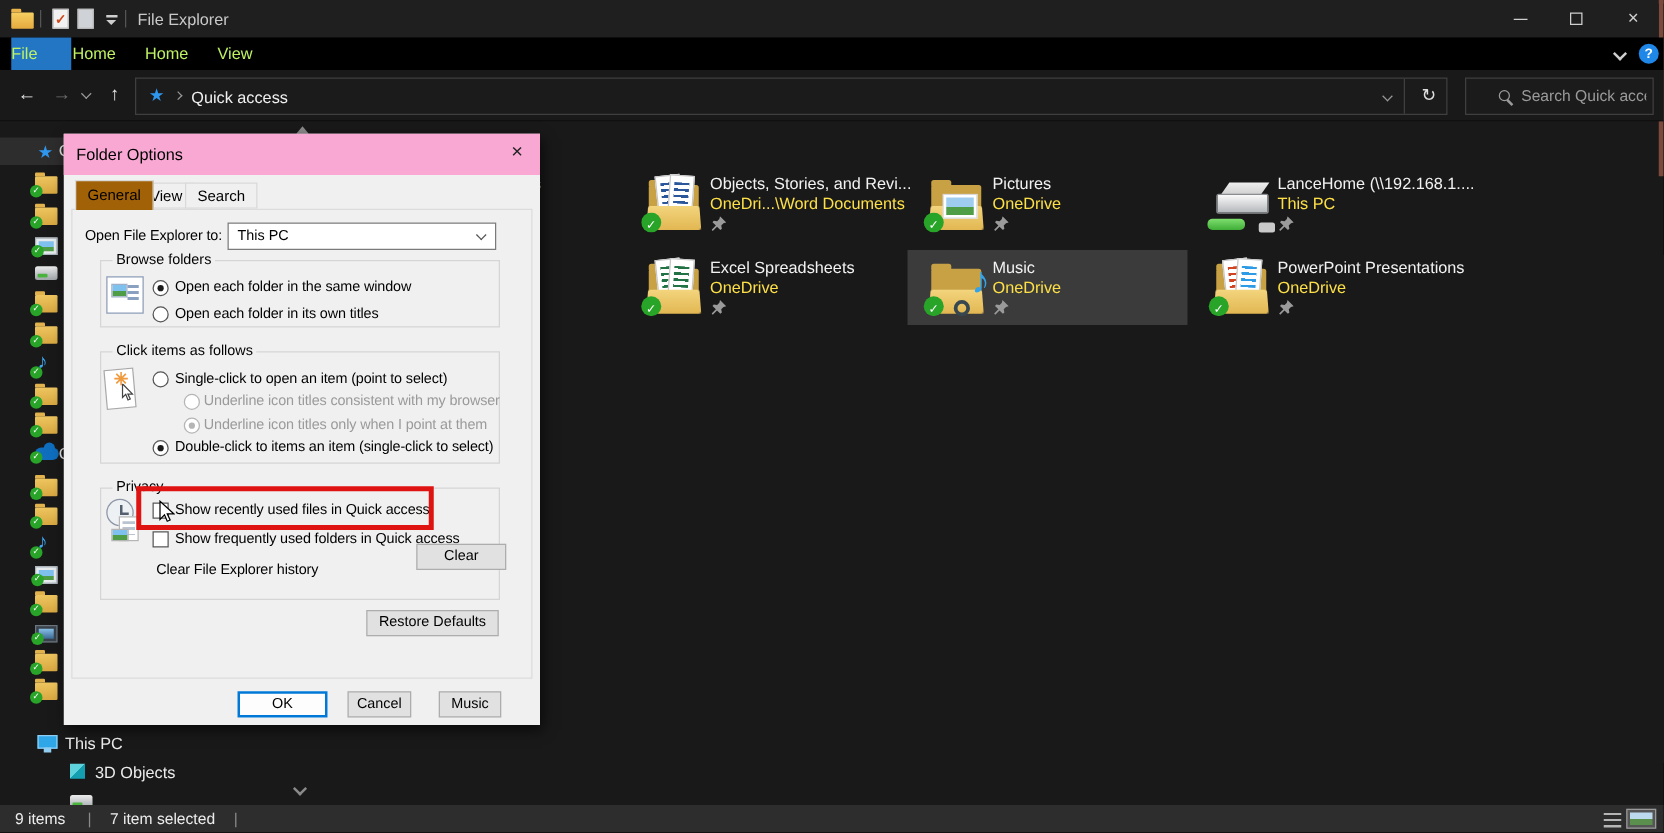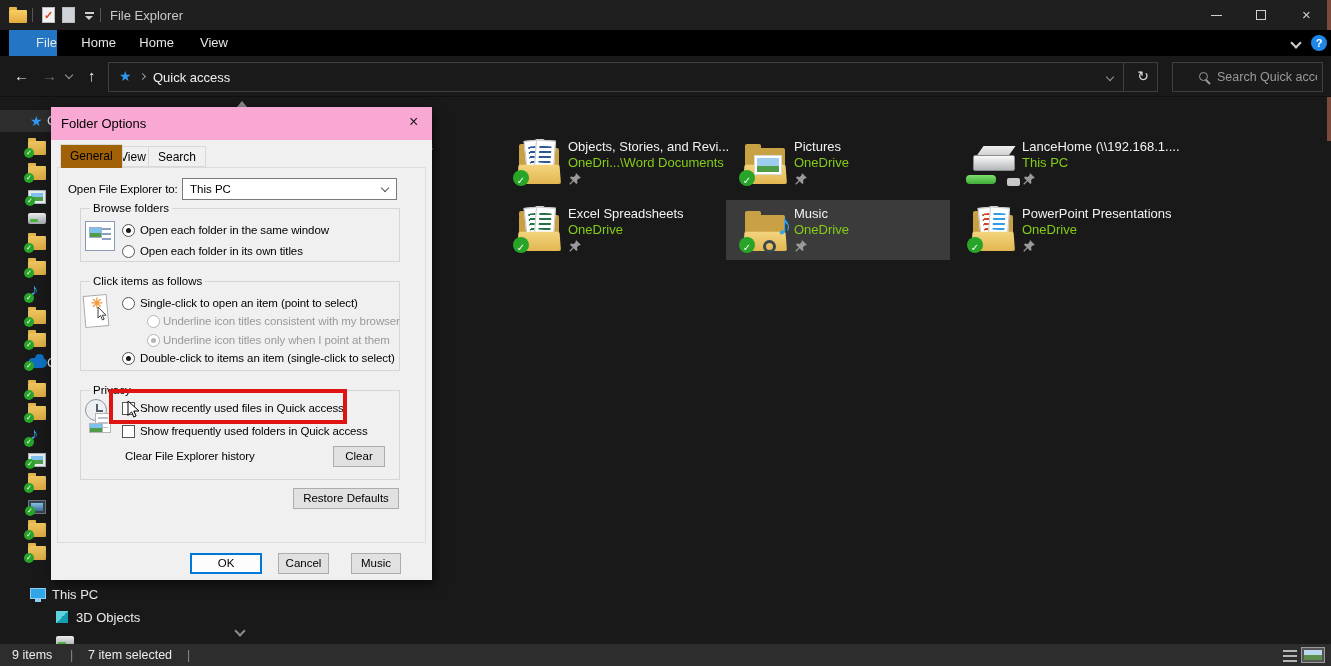--- a/index.html
+++ b/index.html
@@ -20,21 +20,21 @@
   .qat-chevron i{display:block;width:9px;height:2px;background:#cfcfcf;margin-bottom:2px}
   .qat-chevron b{display:block;width:0;height:0;border-left:4px solid transparent;border-right:4px solid transparent;border-top:4px solid #cfcfcf}
   .win-title{position:absolute;left:110px;top:8px;font-size:13px;color:#c9c9c9}
   .win-btn{position:absolute;top:0;width:45px;height:30px;color:#cfcfcf;text-align:center}
   .glyph-min{position:absolute;left:17px;top:15px;width:11px;height:1px;background:#cfcfcf}
   .glyph-max{position:absolute;left:17px;top:10px;width:10px;height:10px;border:1px solid #cfcfcf}
   .glyph-close{font-size:15px;line-height:30px}
 
   
   .ribbon{position:absolute;left:0;top:30px;width:1331px;height:26px;background:#000}
-  .rtab{position:absolute;top:0;height:26px;line-height:26px;text-align:right;font-size:13px;color:#e5e5e5}
+  .rtab{position:absolute;top:0;height:26px;line-height:26px;text-align:left;font-size:13px;color:#bef264}
   .rtab.file{left:9px;width:48px;background:#2276c3}
   .ribbon-chev{position:absolute;left:1292px;top:9px;width:8px;height:8px;border-right:2px solid #cfcfcf;border-bottom:2px solid #cfcfcf;transform:rotate(45deg)}
   .help-badge{position:absolute;left:1311px;top:5px;width:16px;height:16px;border-radius:50%;background:#1f87e8;color:#fff;font-size:11px;font-weight:bold;text-align:center;line-height:16px}
 
   
   .toolbar{position:absolute;left:0;top:56px;width:1331px;height:41px;background:#191919;border-bottom:1px solid #101010}
   .nav-glyph{position:absolute;top:11px;font-size:15px;color:#e8e8e8}
   .nav-glyph.disabled{color:#6e6e6e}
   .chev-sm{position:absolute;width:6px;height:6px;border-right:1.5px solid #9a9a9a;border-bottom:1.5px solid #9a9a9a;transform:rotate(45deg)}
   .addressbar{position:absolute;left:108px;top:6px;width:1050px;height:30px;border:1px solid #3f3f3f;background:#1b1b1b}
@@ -92,21 +92,21 @@
   .photo::after{content:"";position:absolute;left:2px;top:2px;right:2px;bottom:2px;background:linear-gradient(#9ecdf0 55%,#4f9d46 55%)}
   .note{position:absolute;right:-2px;top:2px;font-size:30px;color:#35a3e8;z-index:3}
   .ring{position:absolute;right:14px;bottom:0;width:13px;height:13px;border:3px solid #37474f;border-radius:50%;z-index:2}
   .sync{position:absolute;left:-3px;bottom:0;width:16px;height:16px;border-radius:50%;background:#28a428;z-index:5;text-align:center}
   .sync::after{content:"✓";color:#fff;font-size:10px;line-height:16px}
   .nd-top{position:absolute;left:10px;top:7px;width:32px;height:10px;background:linear-gradient(#efefef,#cfcfcf);transform:skewX(-35deg)}
   .nd-body{position:absolute;left:3px;top:16px;width:42px;height:16px;background:linear-gradient(#fafafa,#b4b7bb);border-radius:2px;border:1px solid #8a8d90}
   .nd-cable{position:absolute;left:-4px;bottom:2px;width:30px;height:9px;background:linear-gradient(#7ede6e,#3fae37);border-radius:4px}
   .nd-plug{position:absolute;right:-2px;bottom:0;width:13px;height:8px;background:#c9c9c9;border-radius:2px}
   .t-name{position:absolute;left:68px;top:6px;font-size:13px;color:#f2f2f2;white-space:nowrap}
-  .t-sub{position:absolute;left:68px;top:22px;font-size:13px;color:#84cc16;white-space:nowrap}
+  .t-sub{position:absolute;left:68px;top:22px;font-size:13px;color:#fde047;white-space:nowrap}
   .t-pin{position:absolute;left:69px;top:40px}
 
   
   .statusbar{position:absolute;left:0;top:644px;width:1331px;height:22px;background:#2d2d2d}
   .sb-text{position:absolute;top:4px;font-size:12.5px;color:#ececec}
   .sb-sep{color:#8a8a8a}
   .sb-details{position:absolute;left:1283px;top:6px;width:14px;height:12px;background:repeating-linear-gradient(to bottom,#b5b5b5 0 2px,transparent 2px 5px)}
   .sb-thumb{position:absolute;left:1301px;top:3px;width:24px;height:16px;border:1px solid #9a9a9a;background:#555}
   .sb-thumb::after{content:"";position:absolute;left:2px;top:2px;right:2px;bottom:2px;background:linear-gradient(#bcd9ee 55%,#5a8f4e 55%)}
 
@@ -417,21 +417,21 @@
     <div class="group" style="top:283px;height:90px"></div>
     <div class="legend" style="left:39px;top:277px">Privacy</div>
     <div class="ico-clock"></div>
     <div class="ico-privacy-doc"></div>
     <div class="ico-privacy-img"></div>
     <div class="checkbox" style="left:71px;top:295px"></div>
     <div class="dlbl" style="left:89px;top:295px">Show recently used files in Quick access</div>
     <div class="checkbox" style="left:71px;top:318px"></div>
     <div class="dlbl" style="left:89px;top:318px">Show frequently used folders in Quick access</div>
     <div class="dlbl" style="left:74px;top:343px">Clear File Explorer history</div>
-    <div class="dbtn" style="left:282px;top:339px;width:52px">Clear</div>
+    <div class="dbtn" style="left:282px;top:328px;width:72px">Clear</div>
 
     <div class="dbtn" style="left:242px;top:381px;width:106px">Restore Defaults</div>
 
     <div class="dbtn ok" style="left:139px;top:446px;width:72px">OK</div>
     <div class="dbtn" style="left:227px;top:446px;width:51px">Cancel</div>
     <div class="dbtn" style="left:300px;top:446px;width:50px">Music</div>
   </div>
 
   <div class="redbox"></div>
   <svg class="cursor-svg" width="13" height="19" viewBox="0 0 13 19">

